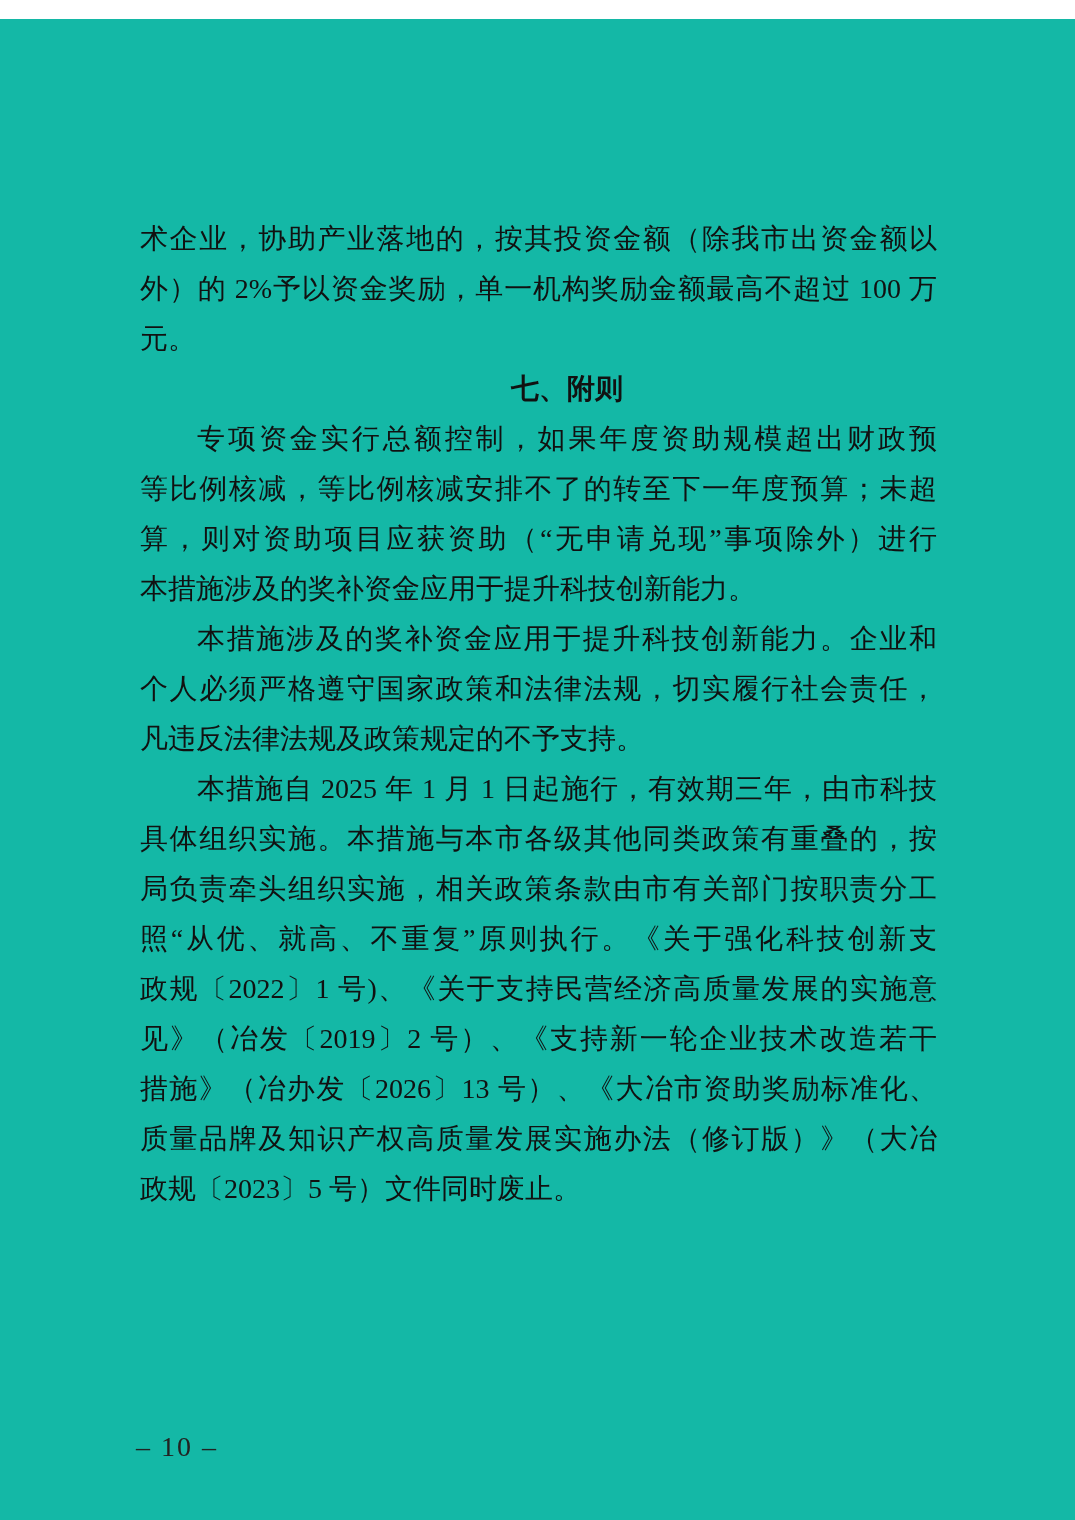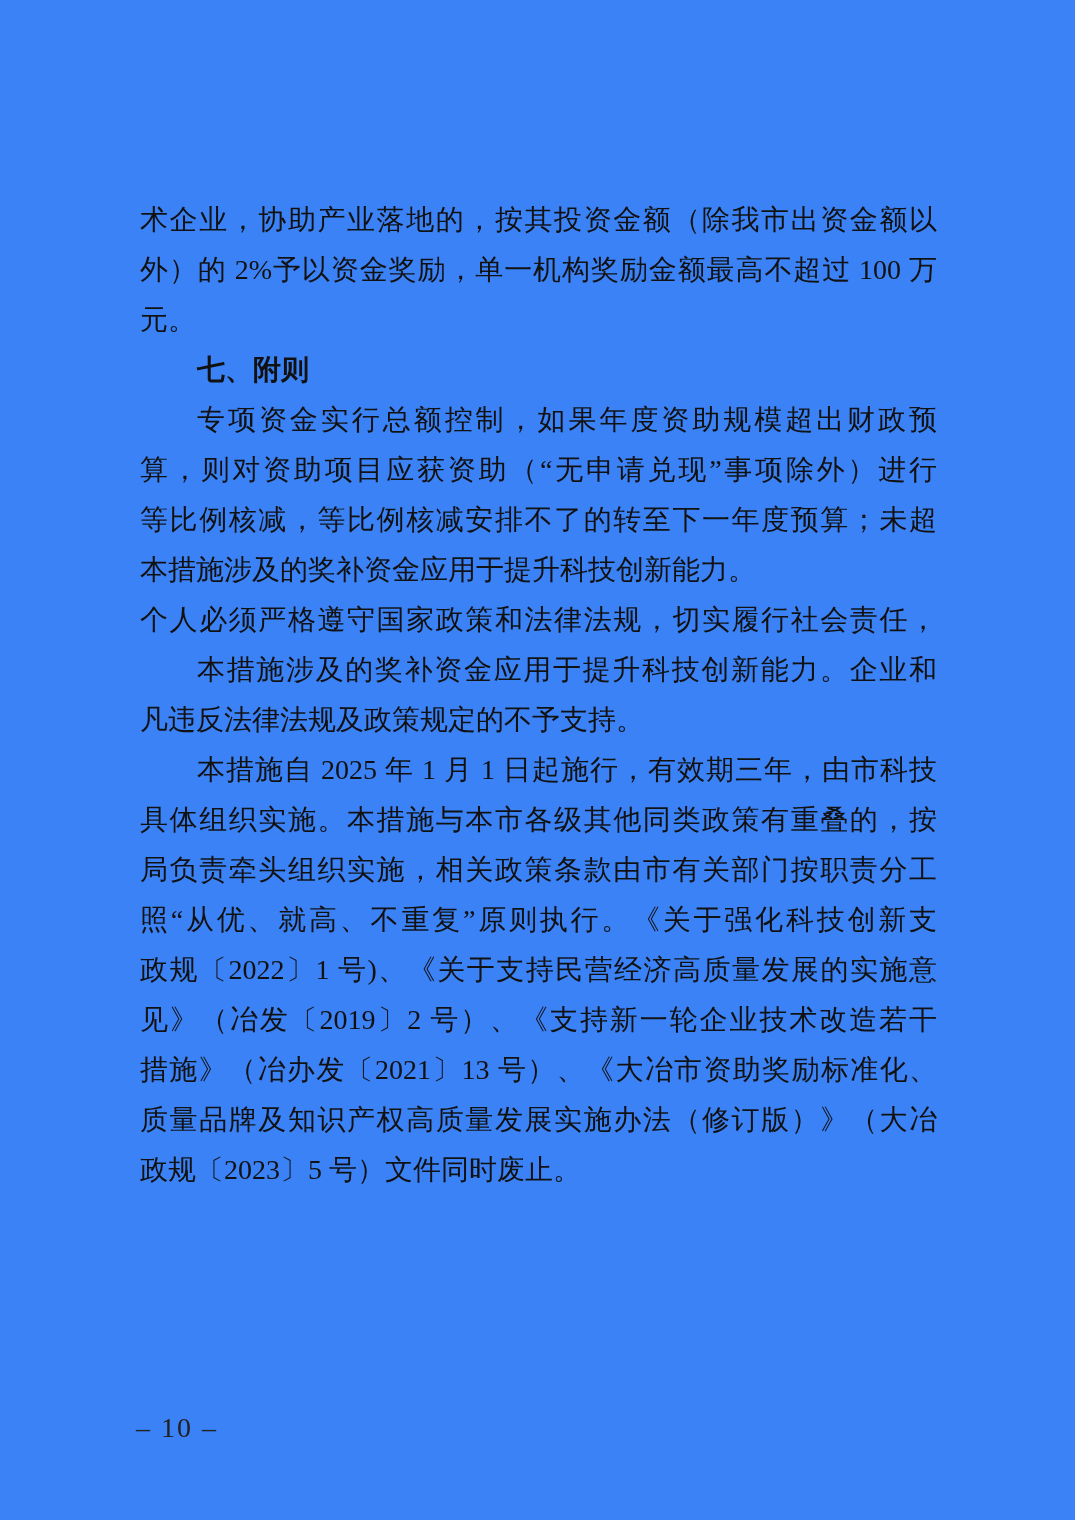--- a/index.html
+++ b/index.html
@@ -11,21 +11,22 @@
     height: 1520px;
     background: #ffffff;
     position: relative;
     overflow: hidden;
     font-family: "Liberation Serif", "DejaVu Serif", serif;
     color: #111111;
   }
   .page {
     position: absolute;
     inset: 0;
-    background: #3b82f6;
+    background: #14b8a6;
+    margin-top: 19px;
   }
   .text-block {
     position: absolute;
     left: 140px;
     top: 195px;
     width: 797px;
     font-size: 28px;
     line-height: 50px;
   }
   .line {
@@ -34,21 +35,21 @@
   }
   .line.last {
     text-align-last: left;
   }
   .line.indent {
     padding-left: 57px;
   }
   .heading {
     padding-left: 57px;
     font-weight: bold;
-    text-align: left;
+    text-align: center;
     font-family: "Liberation Sans", "DejaVu Sans", sans-serif;
   }
   .footer {
     position: absolute;
     left: 136px;
     top: 1410px;
     font-size: 28px;
     line-height: 36px;
     letter-spacing: 2px;
     color: #222222;
@@ -58,30 +59,30 @@
 </head>
 <body>
 
 <div class="page">
   <div class="text-block">
       <div class="line">术企业，协助产业落地的，按其投资金额（除我市出资金额以</div>
       <div class="line">外）的 2%予以资金奖励，单一机构奖励金额最高不超过 100 万</div>
       <div class="line last">元。</div>
       <div class="heading">七、附则</div>
       <div class="line indent">专项资金实行总额控制，如果年度资助规模超出财政预</div>
+      <div class="line">等比例核减，等比例核减安排不了的转至下一年度预算；未超</div>
       <div class="line">算，则对资助项目应获资助（“无申请兑现”事项除外）进行</div>
-      <div class="line">等比例核减，等比例核减安排不了的转至下一年度预算；未超</div>
       <div class="line last">本措施涉及的奖补资金应用于提升科技创新能力。</div>
+      <div class="line indent">本措施涉及的奖补资金应用于提升科技创新能力。企业和</div>
       <div class="line">个人必须严格遵守国家政策和法律法规，切实履行社会责任，</div>
-      <div class="line indent">本措施涉及的奖补资金应用于提升科技创新能力。企业和</div>
       <div class="line last">凡违反法律法规及政策规定的不予支持。</div>
       <div class="line indent">本措施自 2025 年 1 月 1 日起施行，有效期三年，由市科技</div>
       <div class="line">具体组织实施。本措施与本市各级其他同类政策有重叠的，按</div>
       <div class="line">局负责牵头组织实施，相关政策条款由市有关部门按职责分工</div>
       <div class="line">照“从优、就高、不重复”原则执行。《关于强化科技创新支</div>
       <div class="line">政规〔2022〕1 号)、《关于支持民营经济高质量发展的实施意</div>
       <div class="line">见》（冶发〔2019〕2 号）、《支持新一轮企业技术改造若干</div>
-      <div class="line">措施》（冶办发〔2021〕13 号）、《大冶市资助奖励标准化、</div>
+      <div class="line">措施》（冶办发〔2026〕13 号）、《大冶市资助奖励标准化、</div>
       <div class="line">质量品牌及知识产权高质量发展实施办法（修订版）》（大冶</div>
       <div class="line last">政规〔2023〕5 号）文件同时废止。</div>
     </div>
   <div class="footer">– 10 –</div>
 </div>
 
 </body></html>

